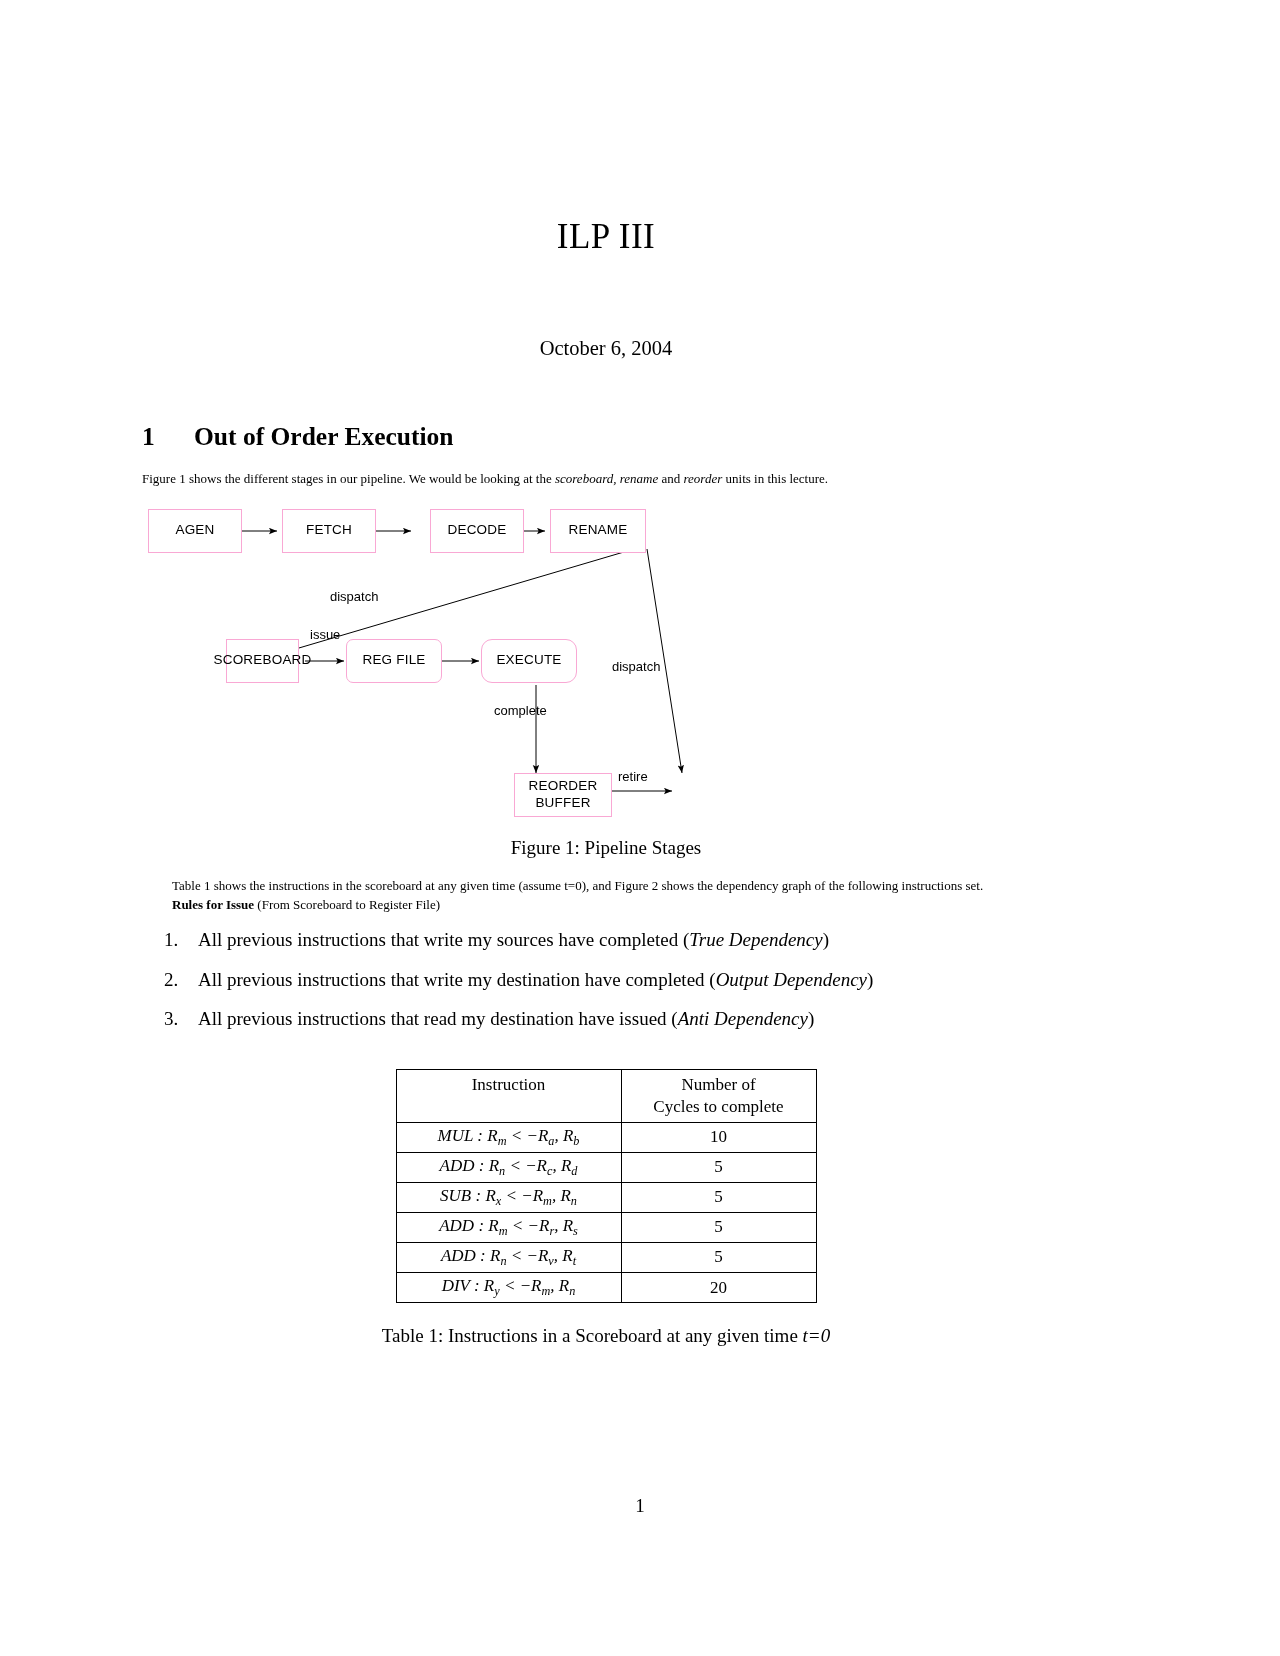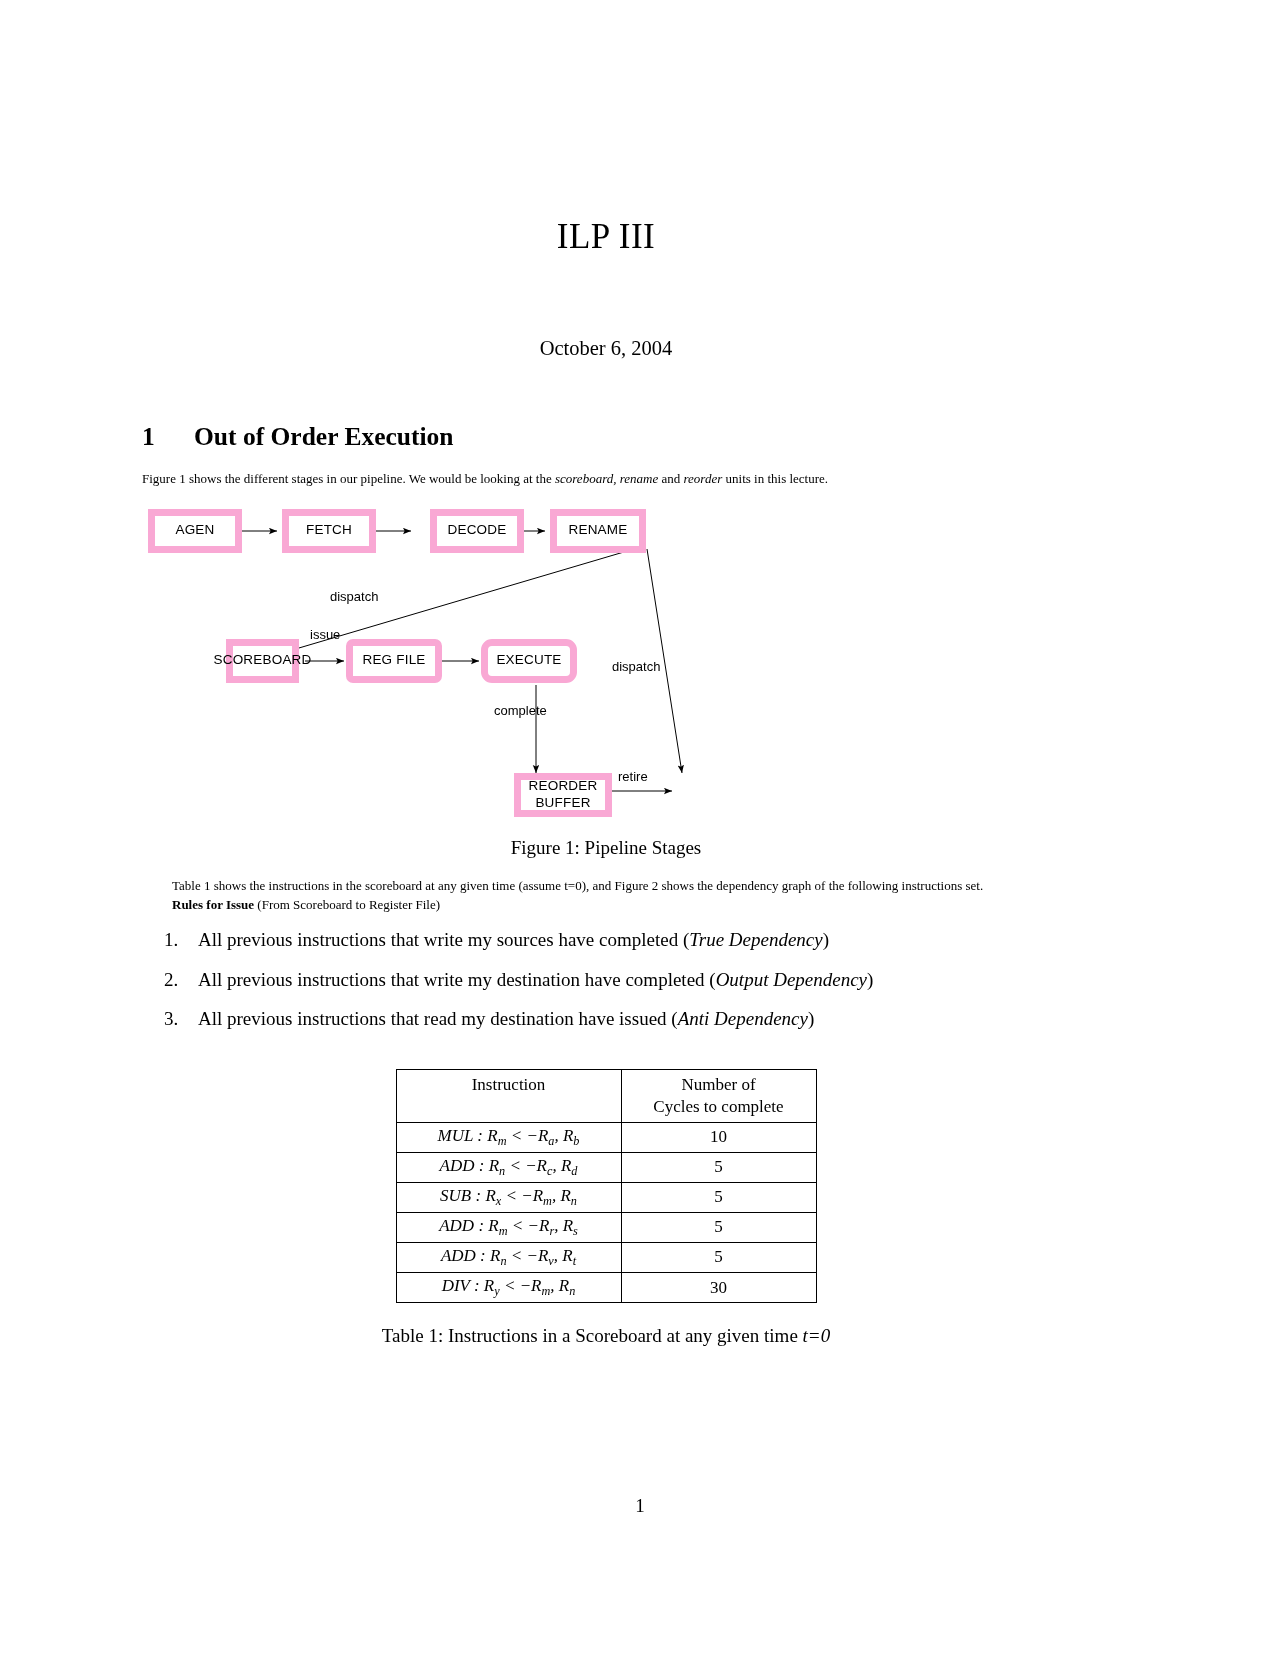--- a/index.html
+++ b/index.html
@@ -64,21 +64,21 @@
 
   
   .figure-wrap {
     position: relative;
     width: 928px;
     height: 330px;
     margin-top: 14px;
   }
   .fig-box {
     position: absolute;
-    border: 7px solid #f9a8d4;
+    border: 1px solid #f9a8d4;
     background: #ffffff;
     font-size: 13.5px;
     font-family: "Liberation Sans", sans-serif;
     display: flex;
     align-items: center;
     justify-content: center;
     text-align: left;
     line-height: 1.25;
     box-sizing: border-box;
     letter-spacing: 0.2px;
@@ -294,21 +294,21 @@
           <tr>
             <td class="col-instr"><span class="mathit"><span>ADD</span> : R<sub>m</sub> &lt; −R<sub>r</sub>, R<sub>s</sub></span></td>
             <td class="col-cycles">5</td>
           </tr>
           <tr>
             <td class="col-instr"><span class="mathit"><span>ADD</span> : R<sub>n</sub> &lt; −R<sub>v</sub>, R<sub>t</sub></span></td>
             <td class="col-cycles">5</td>
           </tr>
           <tr>
             <td class="col-instr"><span class="mathit"><span>DIV</span> : R<sub>y</sub> &lt; −R<sub>m</sub>, R<sub>n</sub></span></td>
-            <td class="col-cycles">30</td>
+            <td class="col-cycles">20</td>
           </tr>
         </tbody>
       </table>
     </div>
 
     <div class="caption-table"><span>Table 1: Instructions in a Scoreboard at any given time </span><span class="it">t=0</span></div>
 
   </div>
 
   <div class="page-number">1</div>

